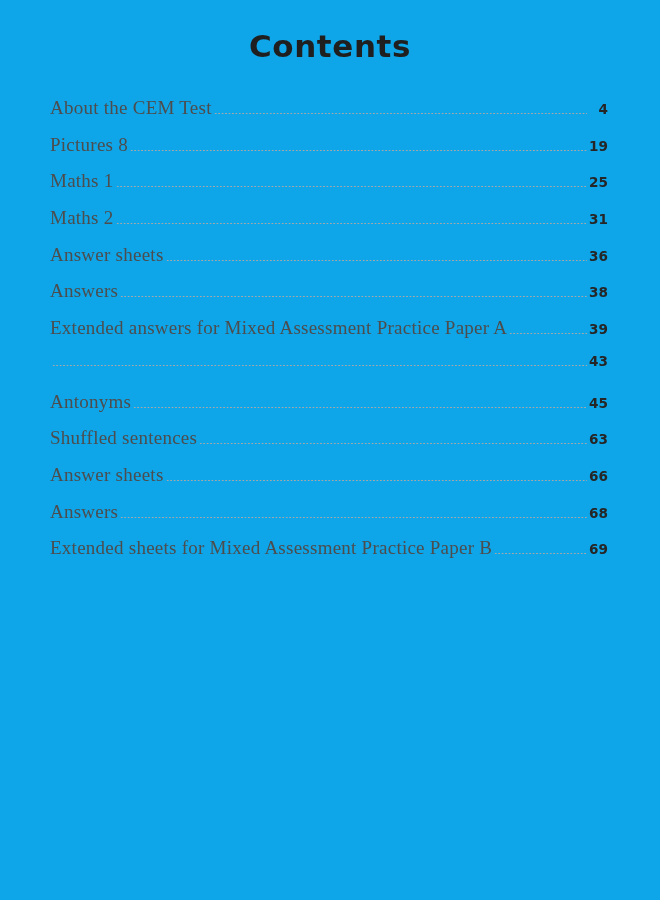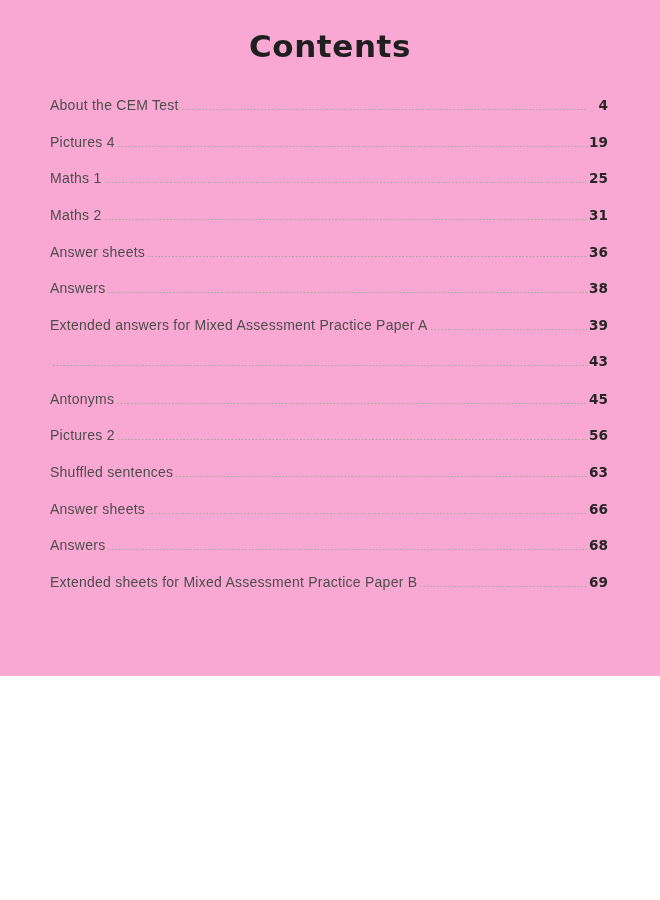--- a/index.html
+++ b/index.html
@@ -11,22 +11,22 @@
     width: 660px;
     height: 900px;
     font-family: "Liberation Sans", sans-serif;
     -webkit-font-smoothing: antialiased;
     overflow: hidden;
   }
 
   .page {
     position: relative;
     width: 660px;
-    height: 676px;
-    background: #f9a8d4;
+    height: 900px;
+    background: #0ea5e9;
     box-sizing: border-box;
   }
 
   .page-title {
     position: absolute;
     top: 28px;
     left: 0;
     width: 660px;
     text-align: center;
     font-family: "DejaVu Sans", sans-serif;
@@ -47,23 +47,23 @@
   .toc-entry {
     display: flex;
     align-items: baseline;
     width: 100%;
     height: 36.7px;
     box-sizing: border-box;
   }
 
   .toc-label {
     flex: 0 0 auto;
-    font-family: Liberation Sans, sans-serif;
+    font-family: Liberation Serif, serif;
     font-weight: 300;
-    font-size: 14px;
+    font-size: 19px;
     letter-spacing: 0.25px;
     color: #4d4d4d;
     white-space: nowrap;
     line-height: 1;
   }
 
   .toc-leader {
     flex: 1 1 auto;
     position: relative;
     height: 1px;
@@ -103,21 +103,21 @@
 
   <h1 class="page-title">Contents</h1>
 
   <nav class="toc" id="toc-list">
       <div class="toc-entry">
         <span class="toc-label">About the CEM Test</span>
         <span class="toc-leader"></span>
         <span class="toc-page">4</span>
       </div>
       <div class="toc-entry">
-        <span class="toc-label">Pictures 4</span>
+        <span class="toc-label">Pictures 8</span>
         <span class="toc-leader"></span>
         <span class="toc-page">19</span>
       </div>
       <div class="toc-entry">
         <span class="toc-label">Maths 1</span>
         <span class="toc-leader"></span>
         <span class="toc-page">25</span>
       </div>
       <div class="toc-entry">
         <span class="toc-label">Maths 2</span>
@@ -142,25 +142,20 @@
       <div class="toc-entry">
         <span class="toc-leader"></span>
         <span class="toc-page">43</span>
       </div>
       <div class="toc-entry">
         <span class="toc-label">Antonyms</span>
         <span class="toc-leader"></span>
         <span class="toc-page">45</span>
       </div>
       <div class="toc-entry">
-        <span class="toc-label">Pictures 2</span>
-        <span class="toc-leader"></span>
-        <span class="toc-page">56</span>
-      </div>
-      <div class="toc-entry">
         <span class="toc-label">Shuffled sentences</span>
         <span class="toc-leader"></span>
         <span class="toc-page">63</span>
       </div>
       <div class="toc-entry">
         <span class="toc-label">Answer sheets</span>
         <span class="toc-leader"></span>
         <span class="toc-page">66</span>
       </div>
       <div class="toc-entry">

